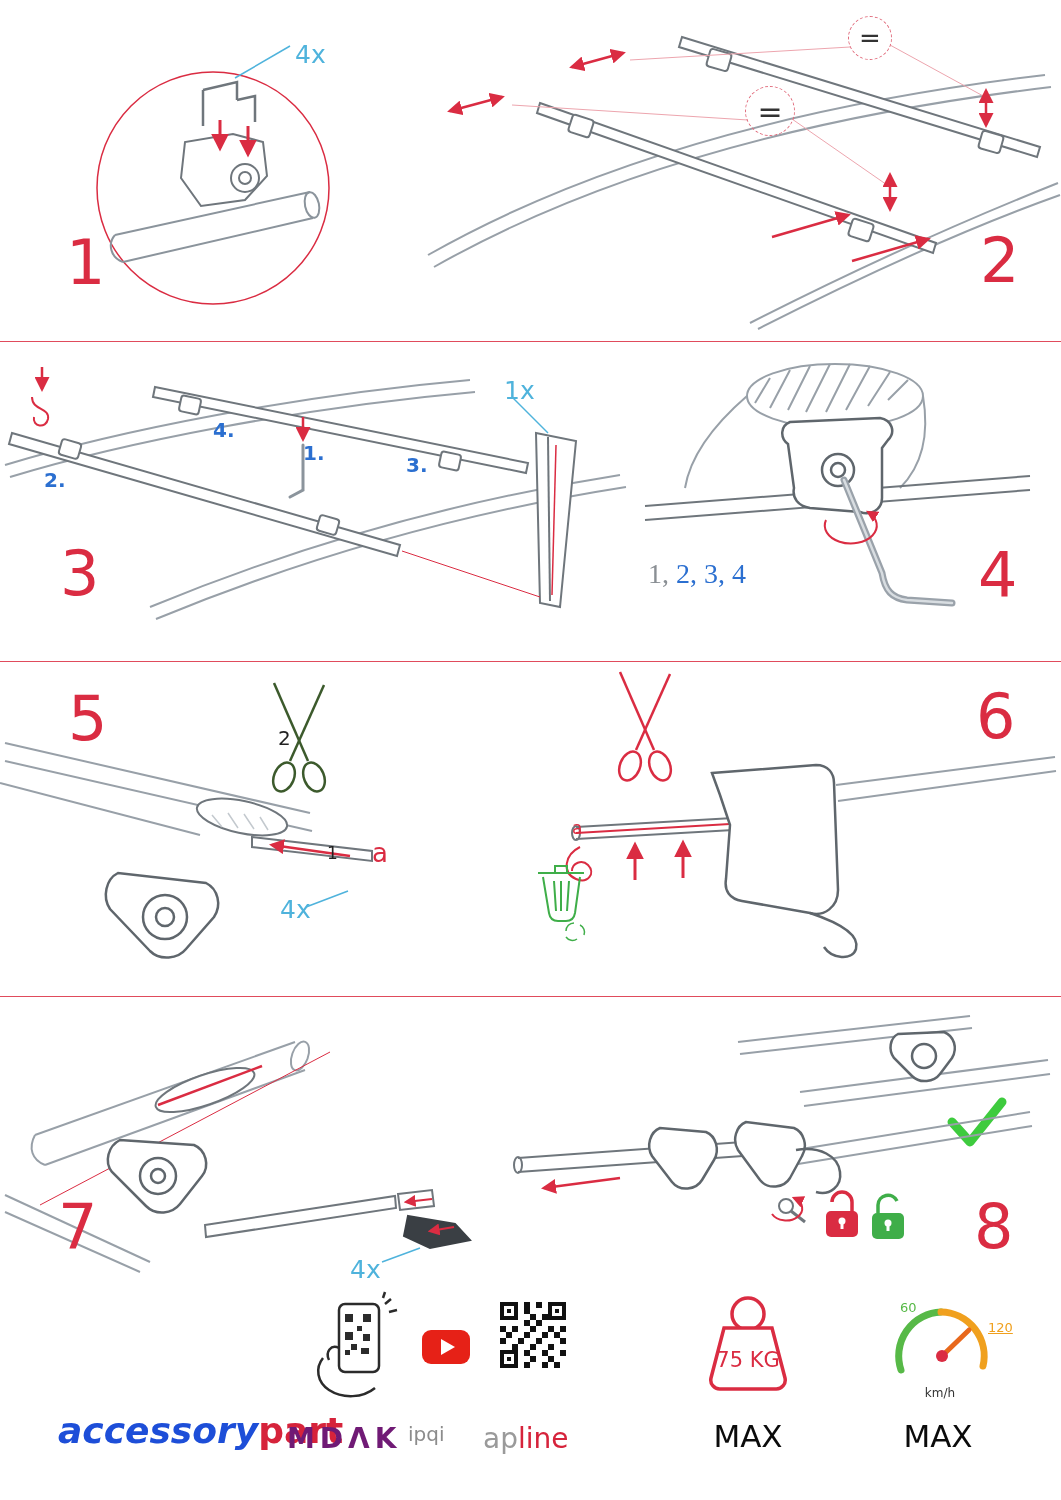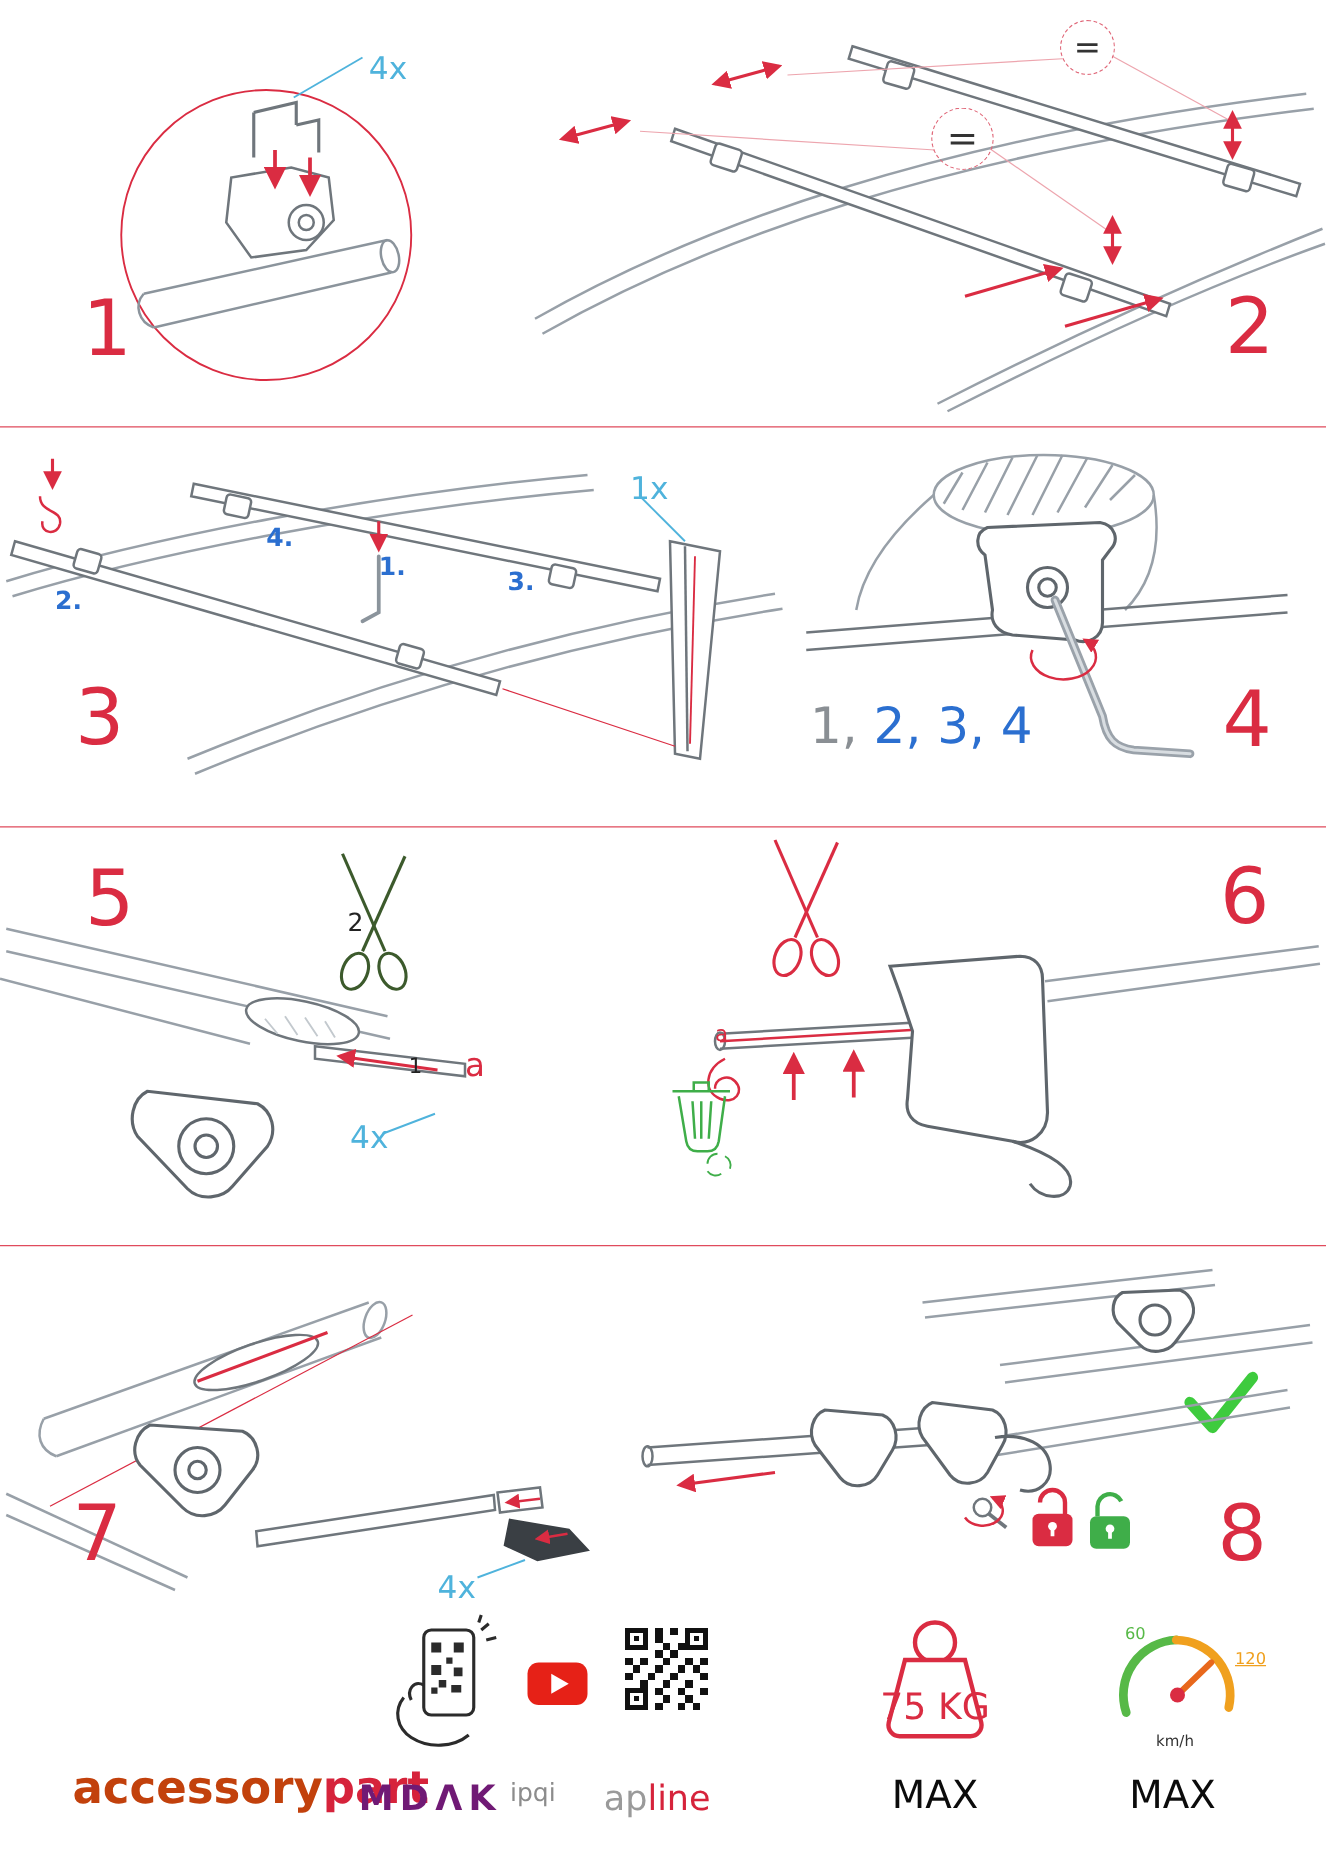--- a/index.html
+++ b/index.html
@@ -7,33 +7,33 @@
   .page { position:relative; width:1061px; height:1500px; background:#fff; overflow:hidden; }
   svg.art { position:absolute; overflow:visible; }
   .divider { position:absolute; left:0; width:1061px; height:1px; background:#e04b5c; }
   .stepnum { position:absolute; font-size:62px; color:#da2c42; line-height:1; }
   .qty { position:absolute; font-size:25px; color:#4fb3dc; }
   .steplabel { position:absolute; font-size:20px; color:#2b6fd0; font-weight:bold; }
   .eq { position:absolute; border:1.6px dashed #e0697a; border-radius:50%;
         display:flex; align-items:center; justify-content:center; color:#333; }
   .lbl-black { position:absolute; color:#222; }
   .lbl-red { position:absolute; color:#da2c42; }
-  .seq { position:absolute; font-size:40px; }
+  .seq { position:absolute; font-size:28px;font-family:Liberation Serif, serif; }
   .seq .g { color:#8a8f94; }
   .seq .b { color:#2b6fd0; }
   .product { position:absolute; font-size:56px; font-weight:bold; color:#20204a; }
   .brand { position:absolute; font-size:36px; font-weight:bold; }
-  .brand .g { color:#c2410c; }
+  .brand .g { color:#1d4ed8;font-style:italic; }
   .brand .r { color:#d6233b; }
   .logo-mdak { position:absolute; font-size:28px; font-weight:bold; color:#701a75; letter-spacing:5px; }
   .logo-ipqi { position:absolute; font-size:20px; color:#8c8c8c; }
   .logo-apline { position:absolute; font-size:28px; }
   .logo-apline .g { color:#9a9a9a; }
   .logo-apline .r { color:#d6233b; }
-  .weight-text { position:absolute; font-size:29px; color:#da2c42; transform:translateX(-50%); }
+  .weight-text { position:absolute; font-size:21px; color:#da2c42; transform:translateX(-50%); }
   .max-text { position:absolute; font-size:31px; color:#0b0b0b; transform:translateX(-50%); }
   .speed-low { position:absolute; font-size:13px; color:#57b947; }
   .speed-high { position:absolute; font-size:13px; color:#f0a01e;text-decoration:underline; }
   .speed-unit { position:absolute; font-size:12px; color:#333; transform:translateX(-50%); }
 </style>
 </head>
 <body>
 
 <div class="page">
 

